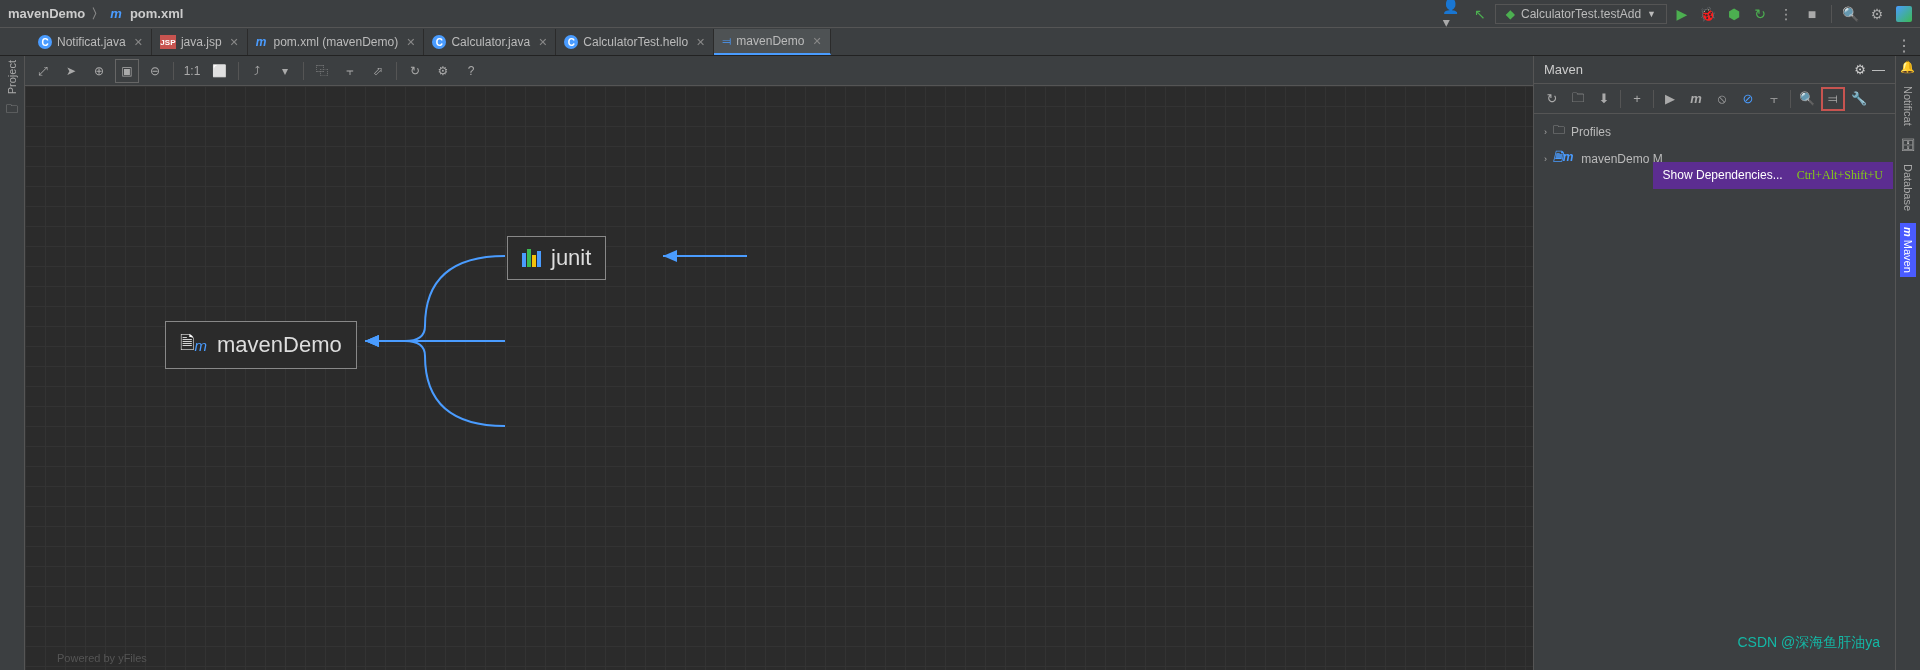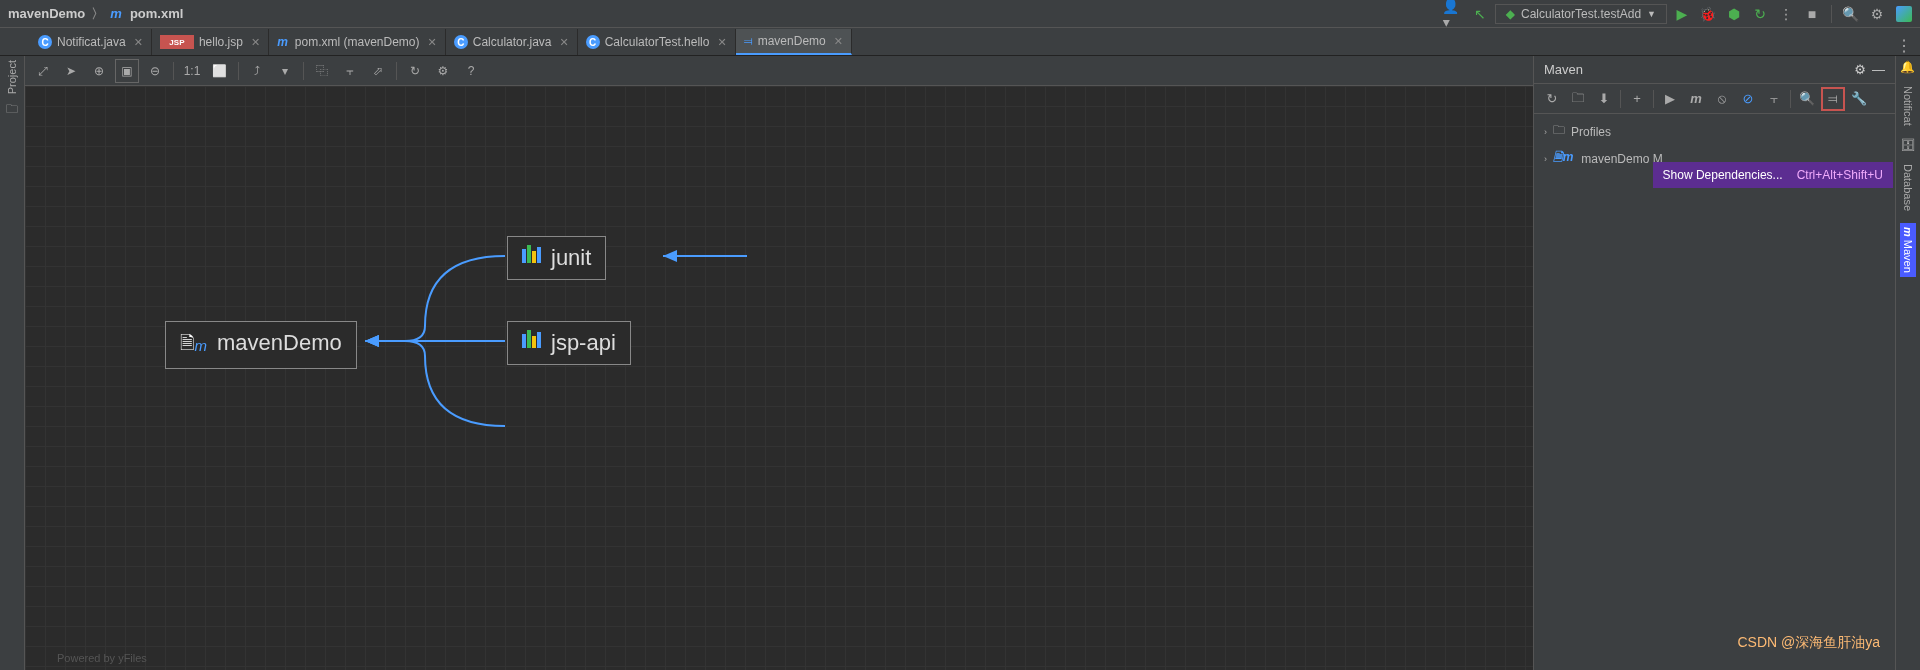--- a/index.html
+++ b/index.html
@@ -17,38 +17,38 @@
     .icon-btn.green { color: #4caf50; }
     .icon-btn.play { color: #4caf50; }
     .icon-btn.bug { color: #4caf50; }
     .sep-line { width: 1px; height: 18px; background: #555; margin: 0 4px; }
     
     .tabs-row { height: 28px; background: #3c3f41; display: flex; align-items: flex-end; border-bottom: 1px solid #222; padding-left: 30px; }
     .tab { height: 26px; padding: 0 8px; display: flex; align-items: center; gap: 5px; font-size: 12px; color: #bbb; border-right: 1px solid #2b2b2b; cursor: pointer; }
     .tab.active { background: #4e5254; border-bottom: 2px solid #4a9cff; }
     .tab .close { color: #888; font-size: 11px; margin-left: 3px; }
     .c-icon { width: 14px; height: 14px; border-radius: 50%; background: #4a9cff; color: white; font-size: 10px; display: flex; align-items: center; justify-content: center; font-weight: bold; }
-    .jsp-icon { width: 34px; height: 14px; background: #c75450; color: white; font-size: 8px; display: flex; align-items: center; justify-content: center; font-weight: bold; }
+    .jsp-icon { width: 16px; height: 14px; background: #c75450; color: white; font-size: 8px; display: flex; align-items: center; justify-content: center; font-weight: bold; }
     .diagram-icon { color: #4a9cff; font-size: 12px; }
     .tabs-menu { margin-left: auto; padding: 0 8px; color: #aaa; cursor: pointer; }
     
     .main-area { display: flex; height: calc(100% - 56px); }
     .left-sidebar { width: 25px; background: #3c3f41; border-right: 1px solid #555; display: flex; flex-direction: column; align-items: center; padding-top: 4px; gap: 6px; }
     .left-sidebar .vertical { writing-mode: vertical-rl; transform: rotate(180deg); font-size: 11px; color: #aaa; cursor: pointer; }
     .left-sidebar .folder-icon { font-size: 12px; color: #aaa; cursor: pointer; }
     
     .editor-container { flex: 1; display: flex; flex-direction: column; background: #2b2b2b; position: relative; }
     .editor-toolbar { height: 30px; background: #3c3f41; display: flex; align-items: center; padding: 0 6px; gap: 4px; border-bottom: 1px solid #555; }
     .tb-btn { width: 24px; height: 24px; display: flex; align-items: center; justify-content: center; cursor: pointer; color: #aaa; font-size: 12px; }
     .tb-btn.boxed { border: 1px solid #666; }
     .tb-sep { width: 1px; height: 18px; background: #555; margin: 0 2px; }
     
     .diagram-canvas { flex: 1; position: relative; background: #2b2b2b; background-image: linear-gradient(#333 1px, transparent 1px), linear-gradient(90deg, #333 1px, transparent 1px); background-size: 20px 20px; overflow: hidden; }
     
-    .node { position: absolute; background: #2b2b2b; border: 1px solid #888; padding: 8px 14px; display: flex; align-items: flex-start; gap: 10px; font-size: 22px; color: #ddd; }
+    .node { position: absolute; background: #2b2b2b; border: 1px solid #888; padding: 8px 14px; display: flex; align-items: center; gap: 10px; font-size: 22px; color: #ddd; }
     .node.selected { border: 2px solid #e89e4e; }
     .sel-handle { position: absolute; width: 7px; height: 7px; background: #aaa; }
     .lib-icon { display: flex; gap: 1px; }
     .lib-icon span { width: 4px; display: block; }
     .lib-icon .b1 { height: 14px; background: #4a9cff; }
     .lib-icon .b2 { height: 18px; background: #3cba54; }
     .lib-icon .b3 { height: 12px; background: #f4c20d; }
     .lib-icon .b4 { height: 16px; background: #4a9cff; }
     .lib-icon { align-items: flex-end; }
     .proj-icon { color: #fff; font-size: 18px; display: flex; align-items: center; }
@@ -61,29 +61,29 @@
     .maven-header { height: 28px; display: flex; align-items: center; padding: 0 10px; font-size: 13px; color: #ccc; border-bottom: 1px solid #555; }
     .maven-header .right-icons { margin-left: auto; display: flex; gap: 6px; }
     .maven-toolbar { height: 30px; display: flex; align-items: center; padding: 0 6px; gap: 2px; border-bottom: 1px solid #555; }
     .mv-btn { width: 24px; height: 24px; display: flex; align-items: center; justify-content: center; cursor: pointer; color: #aaa; font-size: 13px; }
     .mv-btn.hl { border: 2px solid #c75450; }
     .maven-tree { padding: 4px 0; font-size: 12px; }
     .tree-item { display: flex; align-items: center; gap: 6px; padding: 3px 10px; cursor: pointer; }
     .tree-item .arrow { font-size: 9px; color: #aaa; }
     
     .tooltip { position: absolute; background: #5c2d91; color: #fff; padding: 6px 10px; font-size: 12px; display: flex; gap: 14px; top: 106px; right: 2px; z-index: 100; text-align: right; }
-    .tooltip .shortcut { color: #f0abfc; }
+    .tooltip .shortcut { color: #84cc16; font-family: Liberation Serif, serif; }
     
     .right-sidebar { width: 25px; background: #3c3f41; border-left: 1px solid #555; display: flex; flex-direction: column; align-items: center; padding-top: 4px; gap: 8px; }
     .right-sidebar .vertical { writing-mode: vertical-rl; font-size: 11px; color: #aaa; cursor: pointer; padding: 4px 2px; }
     .right-sidebar .vertical.active { background: #4a5bff; color: #fff; }
     .right-sidebar .db-icon { font-size: 12px; }
     .right-sidebar .bell-icon { font-size: 12px; color: #c75450; }
     
-    .watermark { position: absolute; bottom: 18px; right: 40px; font-size: 14px; color: #fdba74; margin-left: 37px; }
+    .watermark { position: absolute; bottom: 18px; right: 40px; font-size: 14px; color: #14b8a6; margin-left: 37px; }
   </style>
 </head>
 <body>
 
 <div class="top-bar">
   <div class="breadcrumb">
     <span>mavenDemo</span>
     <span class="sep">〉</span>
     <span class="m-icon">m</span>
     <span>pom.xml</span>
@@ -110,21 +110,21 @@
 </div>
 
 <div class="tabs-row">
   <div class="tab">
       <span class="c-icon">C</span>
       <span>Notificat.java</span>
       <span class="close">✕</span>
     </div>
   <div class="tab">
       <span class="jsp-icon">JSP</span>
-      <span>hello.jsp</span>
+      <span>java.jsp</span>
       <span class="close">✕</span>
     </div>
   <div class="tab">
       <span class="m-icon">m</span>
       <span>pom.xml (mavenDemo)</span>
       <span class="close">✕</span>
     </div>
   <div class="tab">
       <span class="c-icon">C</span>
       <span>Calculator.java</span>
@@ -191,29 +191,20 @@
       </div>
       <div class="node" style="left:482px;top:150px">
         <span class="lib-icon">
             <span class="b1"></span>
             <span class="b2"></span>
             <span class="b3"></span>
             <span class="b4"></span>
           </span>
         <span>junit</span>
       </div>
-      <div class="node" style="left:482px;top:235px">
-        <span class="lib-icon">
-            <span class="b1"></span>
-            <span class="b2"></span>
-            <span class="b3"></span>
-            <span class="b4"></span>
-          </span>
-        <span>jsp-api</span>
-      </div>
 
       <div class="footer-text">Powered by yFiles</div>
     </div>
   </div>
 
   <div class="maven-panel">
     <div class="maven-header">
       <span>Maven</span>
       <div class="right-icons">
         <span style="cursor:pointer">⚙</span>

